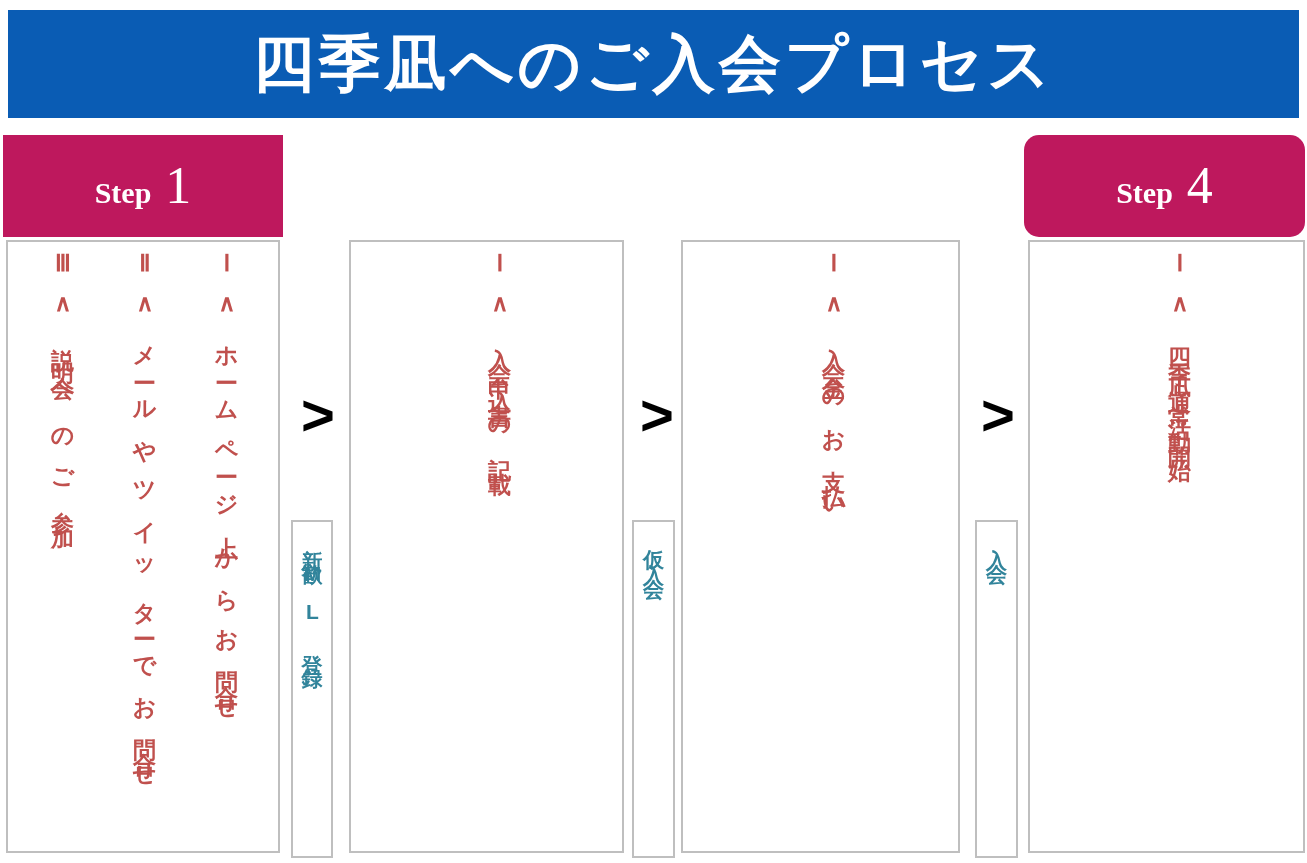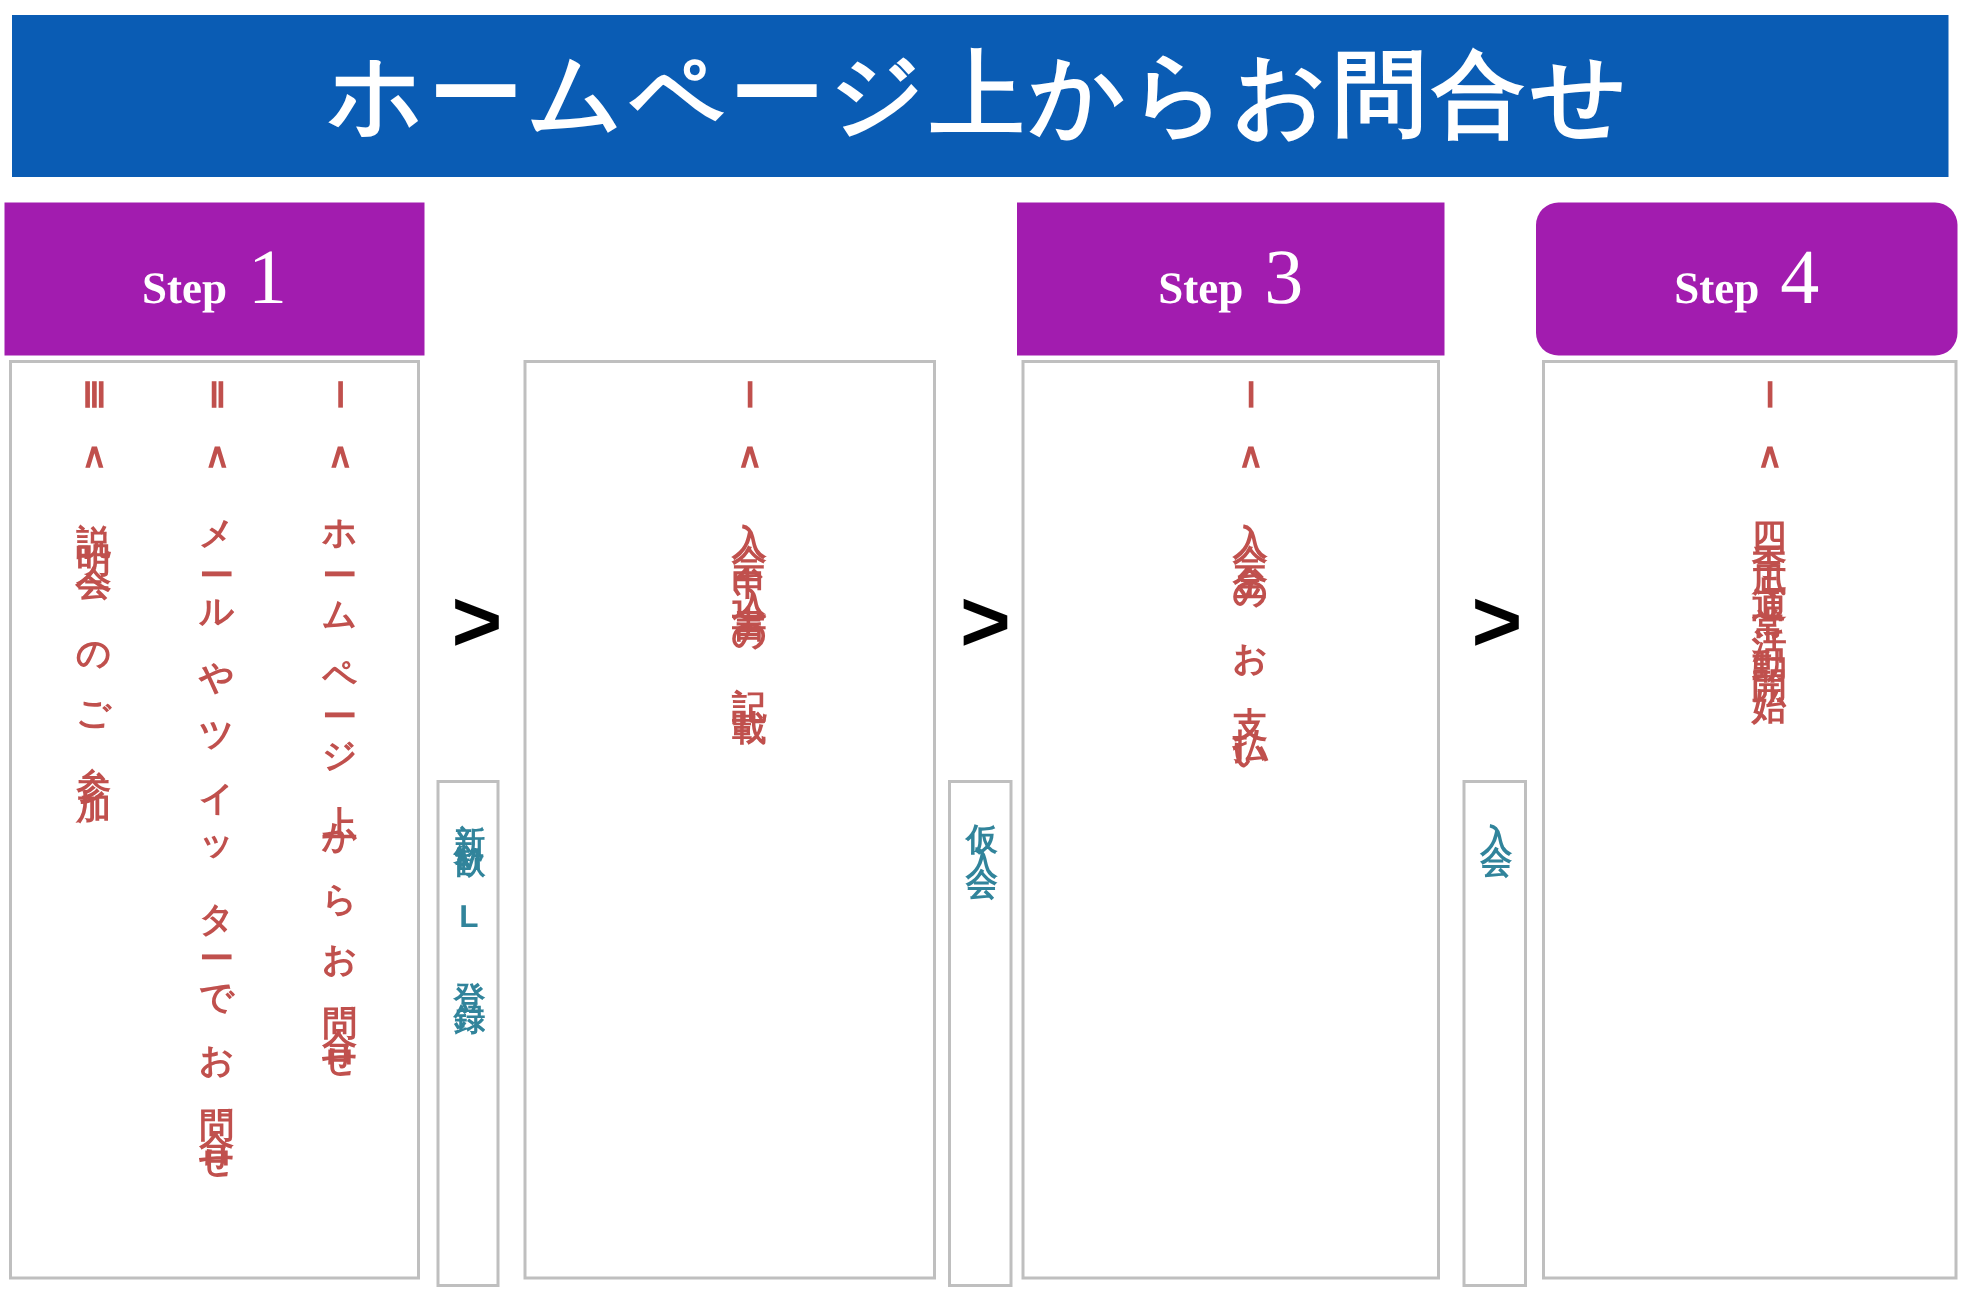--- a/index.html
+++ b/index.html
@@ -32,21 +32,21 @@
     font-size: 62px;
     letter-spacing: 4px;
     color: #ffffff;
     white-space: nowrap;
   }
 
   
   .step-header {
     position: absolute;
     top: 135px; height: 102px;
-    background: #a21caf;
+    background: #be185d;
     text-align: center;
     line-height: 102px;
     color: #ffffff;
     font-family: "Liberation Serif", serif;
     white-space: nowrap;
   }
   .step-header .step-label {
     font-weight: bold;
     font-size: 30px;
   }
@@ -131,21 +131,21 @@
     margin-top: 10px;
     white-space: nowrap;
   }
 </style>
 </head>
 <body>
 
 <div id="canvas">
 
   <div id="banner">
-    <span class="title">ホームページ上からお問合せ</span>
+    <span class="title">四季凪へのご入会プロセス</span>
   </div>
 
   <div class="step-header" id="h1">
     <span class="step-label">Step</span><span class="step-number">1</span>
   </div>
   <div class="step-body" id="b1">
     <div class="vtext vmulti">
       <div class="vline">Ⅰ∧ホームページ上からお問合せ</div>
       <div class="vline">Ⅱ∧メールやツイッターでお問合せ</div>
       <div class="vline">Ⅲ∧説明会へのご参加</div>
@@ -159,23 +159,20 @@
 
   <div class="step-body" id="b2">
     <div class="vtext vsingle">Ⅰ∧入会申込書の記載</div>
   </div>
 
   <div class="arrow" id="a2">&gt;</div>
   <div class="milestone-box" id="n2">
     <div class="vlabel">仮入会</div>
   </div>
 
-  <div class="step-header" id="h3">
-    <span class="step-label">Step</span><span class="step-number">3</span>
-  </div>
   <div class="step-body" id="b3">
     <div class="vtext vsingle">Ⅰ∧入会金のお支払い</div>
   </div>
 
   <div class="arrow" id="a3">&gt;</div>
   <div class="milestone-box" id="n3">
     <div class="vlabel">入会</div>
   </div>
 
   <div class="step-header" id="h4">

